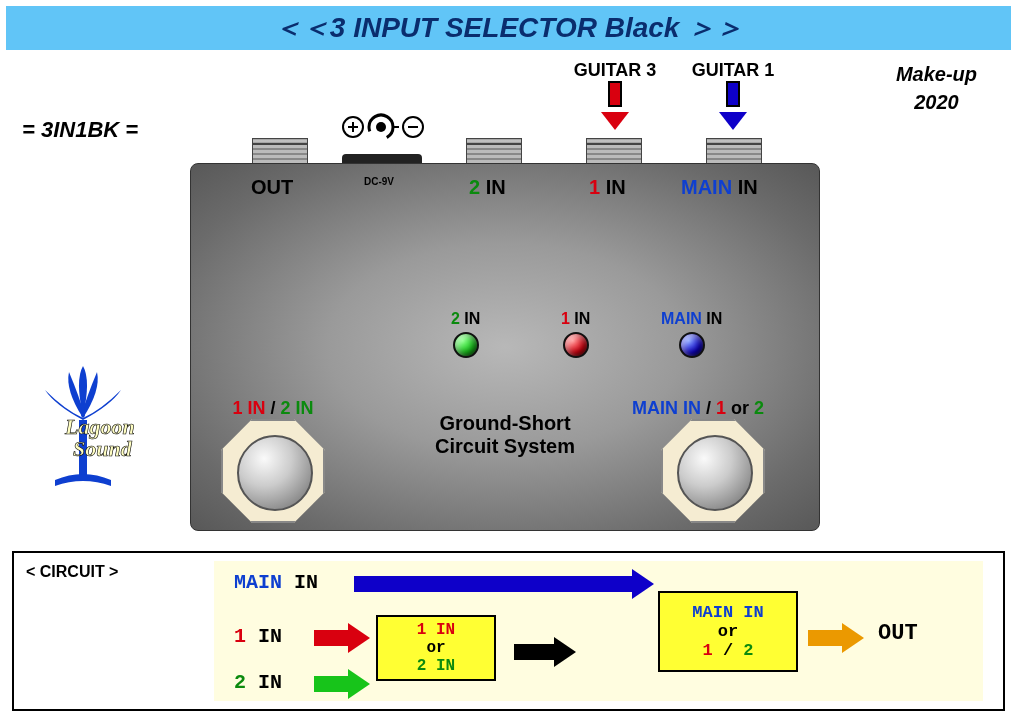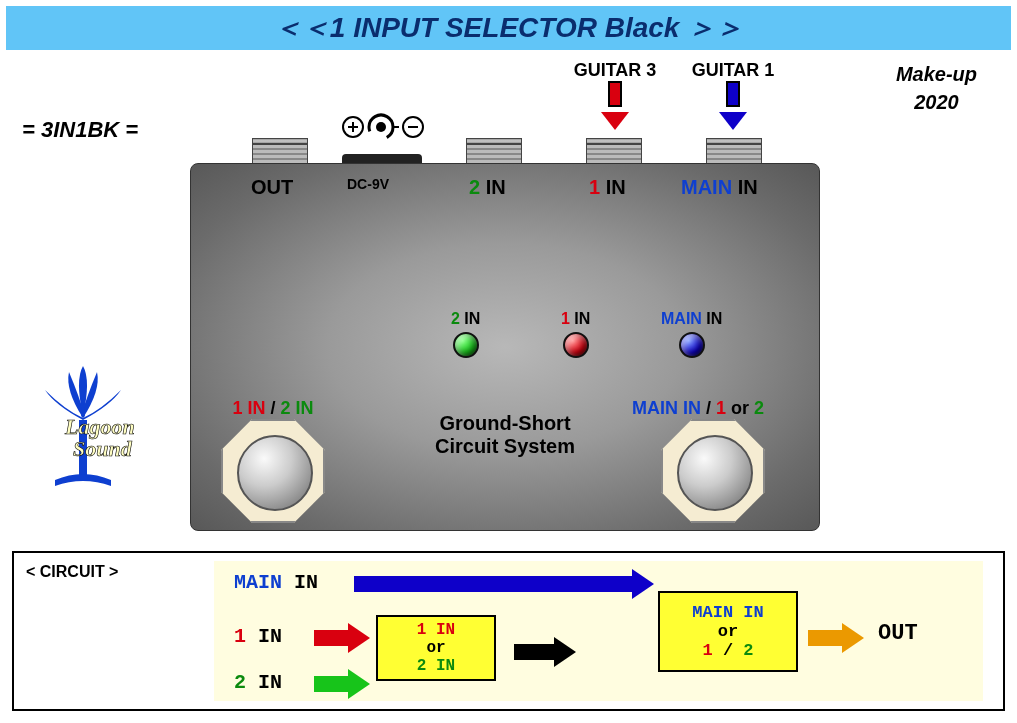--- a/index.html
+++ b/index.html
@@ -69,21 +69,21 @@
 .big-arrow-r .head { position: absolute; right: 0; top: -4px; width: 0; height: 0; border-top: 15px solid transparent; border-bottom: 15px solid transparent; border-left: 22px solid; }
 
 .yellow-box { position: absolute; background: #ffff33; border: 2px solid #000; text-align: center; font-weight: bold; font-family: 'Courier New', monospace; }
 
 .out-label { position: absolute; font-size: 22px; font-weight: bold; font-family: 'Courier New', monospace; }
 </style>
 </head>
 <body>
 
 <div class="header-bar">
-  <h1>＜＜1 INPUT SELECTOR Black ＞＞</h1>
+  <h1>＜＜3 INPUT SELECTOR Black ＞＞</h1>
 </div>
 
 <div class="model-label">= 3IN1BK =</div>
 <div class="makeup">
   <div>Make-up</div>
   <div>2020</div>
 </div>
 
 <div class="pedal-area">
 
@@ -133,21 +133,21 @@
       <circle cx="74" cy="15" r="10" fill="none" stroke="#000" stroke-width="2"></circle>
       <line x1="69" y1="15" x2="79" y2="15" stroke="#000" stroke-width="2"></line>
     </svg>
   </div>
   <div class="dc-jack">
       <div class="dc-body"></div>
     </div>
 
   <div class="pedal-body">
     <div class="port-label" style="left:60px">OUT</div>
-    <div class="port-label" style="left:156px;font-size:14px">DC-9V</div>
+    <div class="port-label" style="left:173px;font-size:10px">DC-9V</div>
     <div class="port-label" style="left:278px"><span style="color:#0b8a0e">2</span><span> IN</span></div>
     <div class="port-label" style="left:398px"><span style="color:#d9000f">1</span><span> IN</span></div>
     <div class="port-label" style="left:490px"><span style="color:#0e3fd0">MAIN</span><span> IN</span></div>
 
     <div class="led-group" style="left:260px">
       <div class="led-label"><span style="color:#0b8a0e">2</span><span> IN</span></div>
       <div class="led" style="background:radial-gradient(circle at 35% 30%, #7cff7c, #17c41a 60%, #063d07)"></div>
     </div>
     <div class="led-group" style="left:370px">
       <div class="led-label"><span style="color:#d9000f">1</span><span> IN</span></div>

